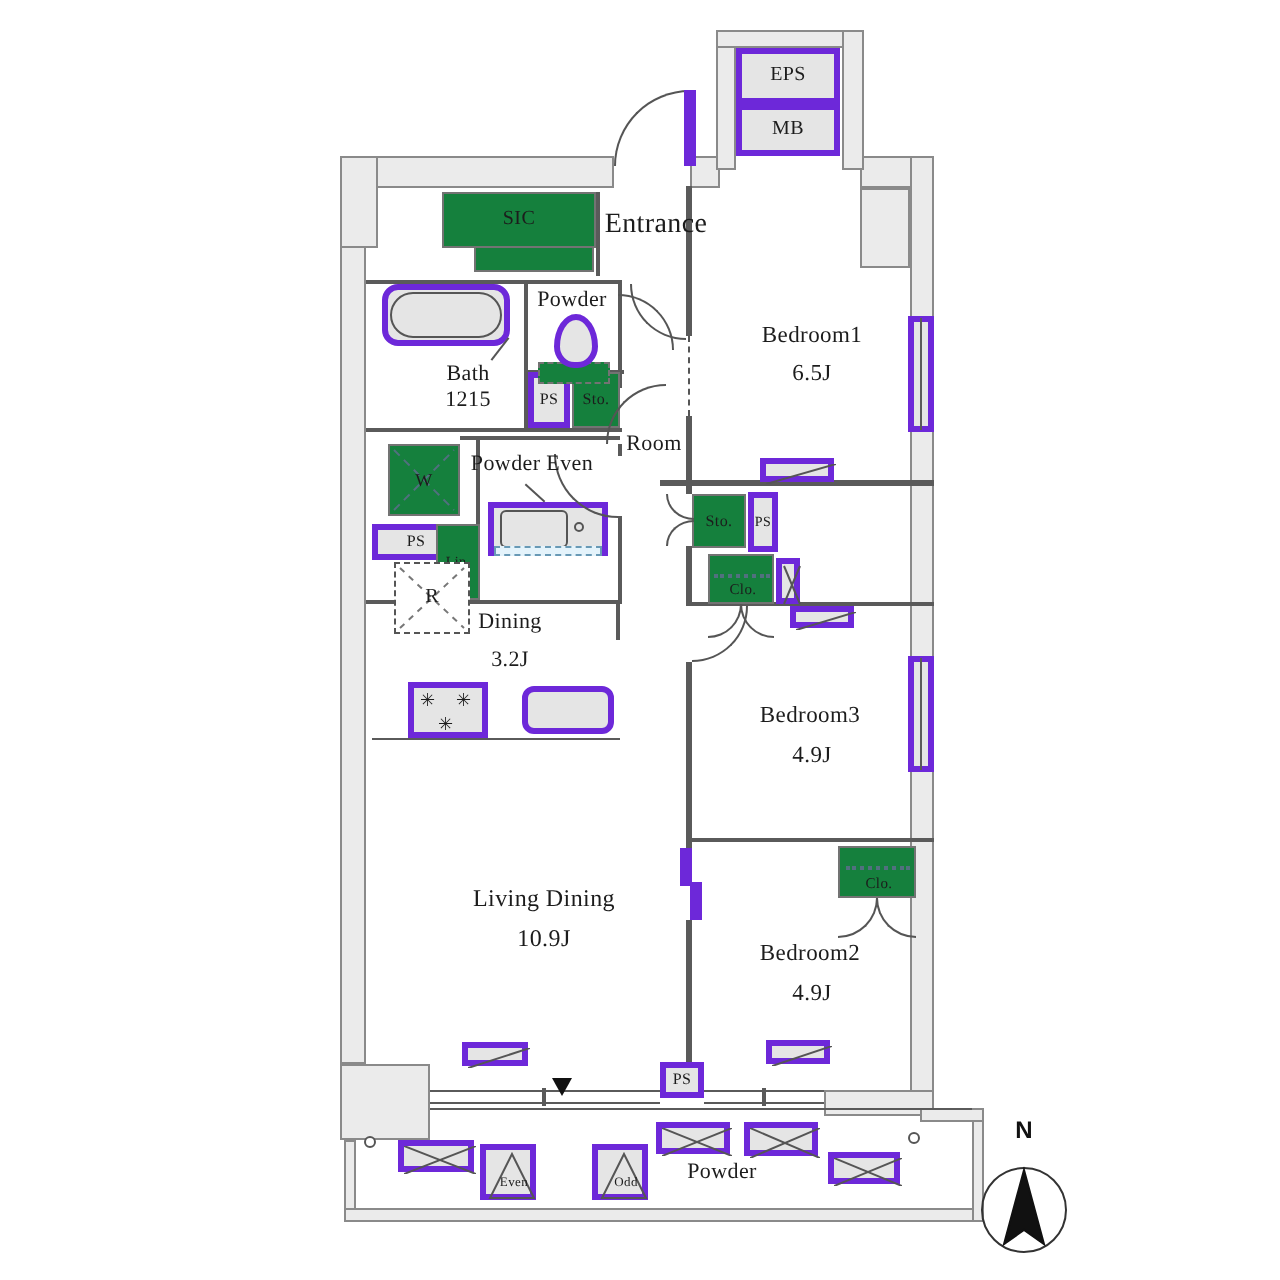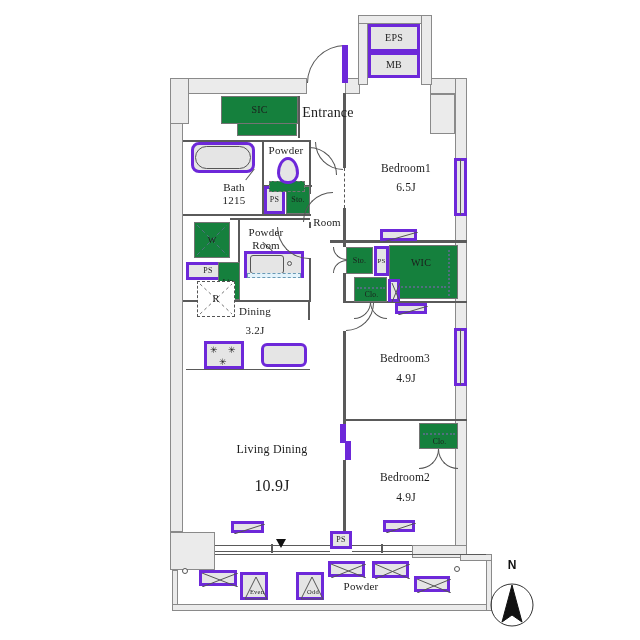--- a/index.html
+++ b/index.html
@@ -97,25 +97,20 @@
         <line x1="2" y1="32" x2="34" y2="2" stroke="#777" stroke-width="1" stroke-dasharray="3 3"></line>
       </svg>
     <span class="lbl" style="font-size:10px;position:relative">R</span>
   </div>
   <div class="a blue cc" style="left:346px;top:247px;width:27px;height:27px">
     <span class="lbl" style="font-size:8px">Sto.</span>
   </div>
   <div class="a wbox cc" style="left:374px;top:246px;width:15px;height:30px">
     <span class="lbl" style="font-size:7px">PS</span>
   </div>
-  <div class="a blue" style="left:389px;top:245px;width:69px;height:54px">
-    <span class="lbl a" style="left:4px;top:11px;width:54px;font-size:10px">WIC</span>
-    <div class="a" style="left:58px;top:4px;width:0;height:46px;border-left:2px dotted #51707f"></div>
-    <div class="a" style="left:4px;top:40px;width:52px;height:0;border-top:2px dotted #51707f"></div>
-  </div>
   <div class="a wbox" style="left:388px;top:279px;width:12px;height:23px">
     <svg width="10" height="21">
         <line x1="1" y1="1" x2="9" y2="20" stroke="#555" stroke-width="1"></line>
         <line x1="1" y1="20" x2="9" y2="1" stroke="#555" stroke-width="1"></line>
       </svg>
   </div>
   <div class="a blue" style="left:354px;top:277px;width:33px;height:25px">
     <div class="a" style="left:2px;top:9px;width:28px;height:0;border-top:2px dotted #51707f"></div>
     <span class="lbl a" style="left:0;bottom:1px;width:33px;font-size:7.5px">Clo.</span>
   </div>
@@ -197,25 +192,25 @@
   <div class="arc" style="left:419px;top:449px;width:20px;height:20px;border-right:1px solid #555;border-bottom:1px solid #555;border-bottom-right-radius:100% 100%"></div>
   <div class="arc" style="left:438px;top:449px;width:20px;height:20px;border-left:1px solid #555;border-bottom:1px solid #555;border-bottom-left-radius:100% 100%"></div>
 
   <div class="lbl a" style="left:300px;top:105px;width:56px;font-size:14px">Entrance</div>
   <div class="lbl a" style="left:262px;top:144px;width:48px;font-size:11px">Powder</div>
   <div class="lbl a" style="left:210px;top:181px;width:48px;font-size:11px">
     <div>Bath</div>
     <div>1215</div>
   </div>
   <div class="lbl a" style="left:310px;top:216px;width:34px;font-size:11px">Room</div>
-  <div class="lbl a" style="left:234px;top:226px;width:64px;font-size:11px">Powder Room</div>
+  <div class="lbl a" style="left:234px;top:226px;width:64px;font-size:11px">Powder Even</div>
   <div class="lbl a" style="left:225px;top:305px;width:60px;font-size:11px">Dining</div>
   <div class="lbl a" style="left:229px;top:324px;width:52px;font-size:11px">3.2J</div>
   <div class="lbl a" style="left:222px;top:443px;width:100px;font-size:12px">Living Dining</div>
-  <div class="lbl a" style="left:240px;top:477px;width:64px;font-size:16px">10.9J</div>
+  <div class="lbl a" style="left:240px;top:463px;width:64px;font-size:12px">10.9J</div>
   <div class="lbl a" style="left:375px;top:162px;width:62px;font-size:11.5px">Bedroom1</div>
   <div class="lbl a" style="left:378px;top:181px;width:56px;font-size:11.5px">6.5J</div>
   <div class="lbl a" style="left:374px;top:352px;width:62px;font-size:11.5px">Bedroom3</div>
   <div class="lbl a" style="left:378px;top:372px;width:56px;font-size:11.5px">4.9J</div>
   <div class="lbl a" style="left:374px;top:471px;width:62px;font-size:11.5px">Bedroom2</div>
   <div class="lbl a" style="left:378px;top:491px;width:56px;font-size:11.5px">4.9J</div>
   <div class="lbl a" style="left:333px;top:580px;width:56px;font-size:11px">Powder</div>
 
   <div class="a wbox" style="left:199px;top:570px;width:38px;height:16px">
       <svg width="36" height="14" preserveAspectRatio="none">

